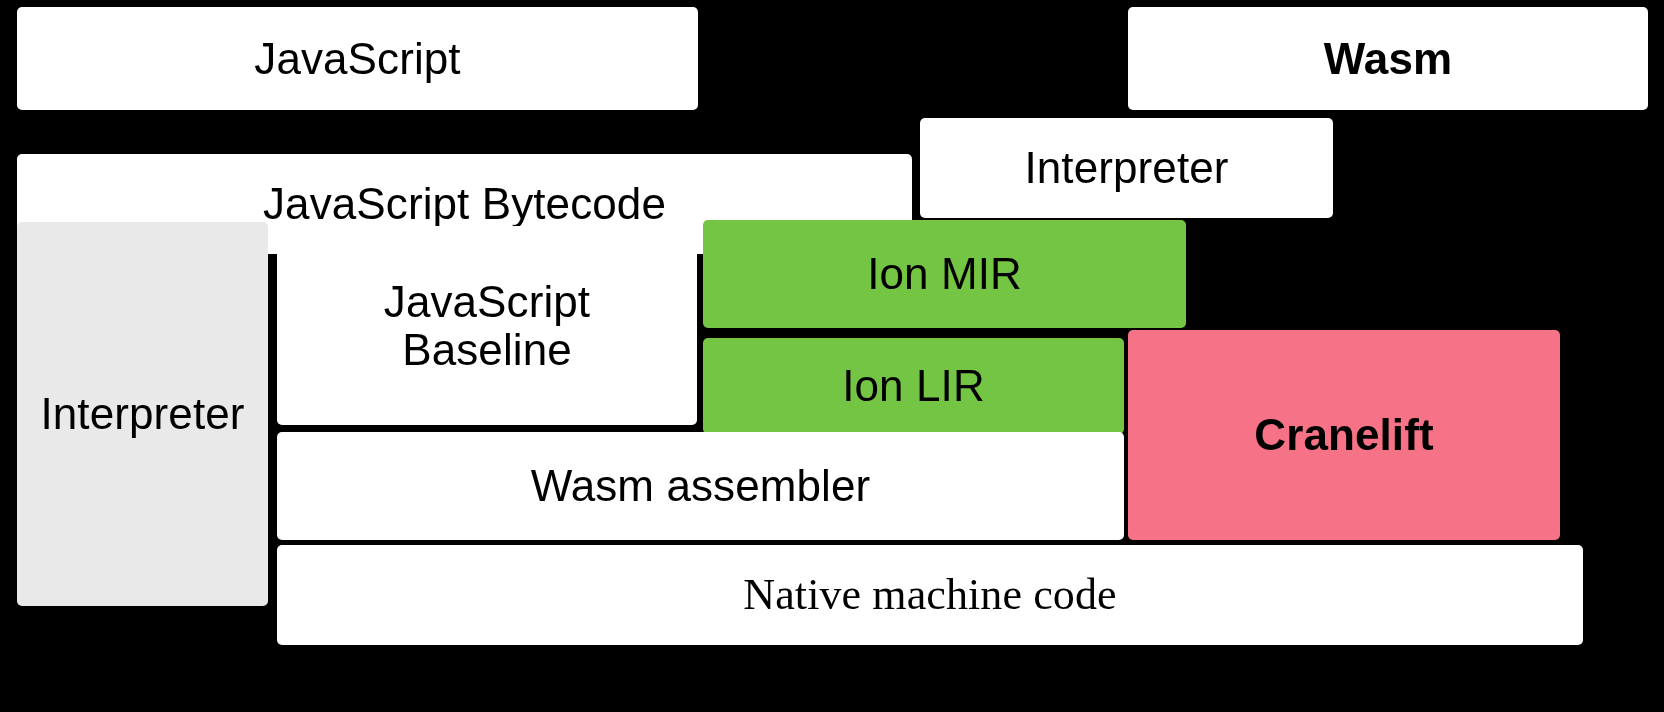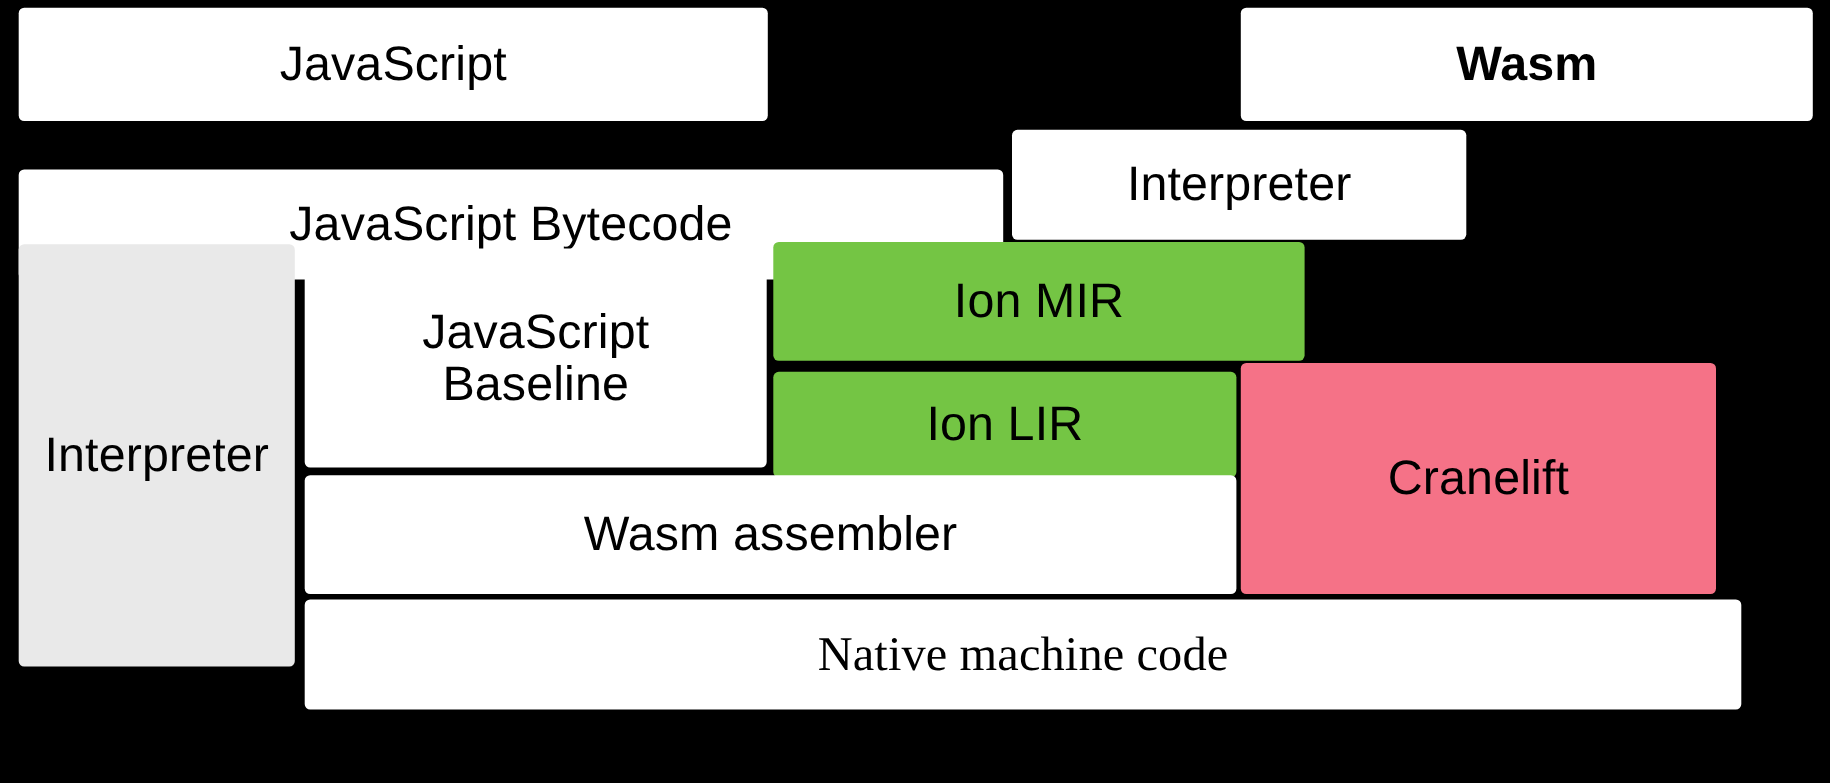--- a/index.html
+++ b/index.html
@@ -31,21 +31,21 @@
     font-size: 44px;
     line-height: 1.08;
     font-weight: 400;
     letter-spacing: 0.1px;
     white-space: pre-line;
     user-select: none;
   }
   .fill-white { background: #ffffff; }
   .fill-grey  { background: #e9e9e9; }
   .fill-green { background: #74c544; }
-  .fill-pink  { background: #f57287; }
+  .fill-pink  { background: #f57287; font-weight: bold; }
 </style>
 </head>
 <body>
 
 <div id="stage" style="background: rgb(0, 0, 0);">
     <div class="node fill-white" style="left: 17px; top: 7px; width: 681px; height: 103px;">JavaScript</div>
     <div class="node fill-white" style="left: 1128px; top: 7px; width: 520px; height: 103px; font-weight: bold;">Wasm</div>
     <div class="node fill-white" style="left: 17px; top: 118px; width: 895px; height: 100px; margin-top: 36px;">JavaScript Bytecode</div>
     <div class="node fill-white" style="left: 920px; top: 118px; width: 413px; height: 100px;">Interpreter</div>
     <div class="node fill-grey" style="left: 17px; top: 222px; width: 251px; height: 384px;">Interpreter</div>

